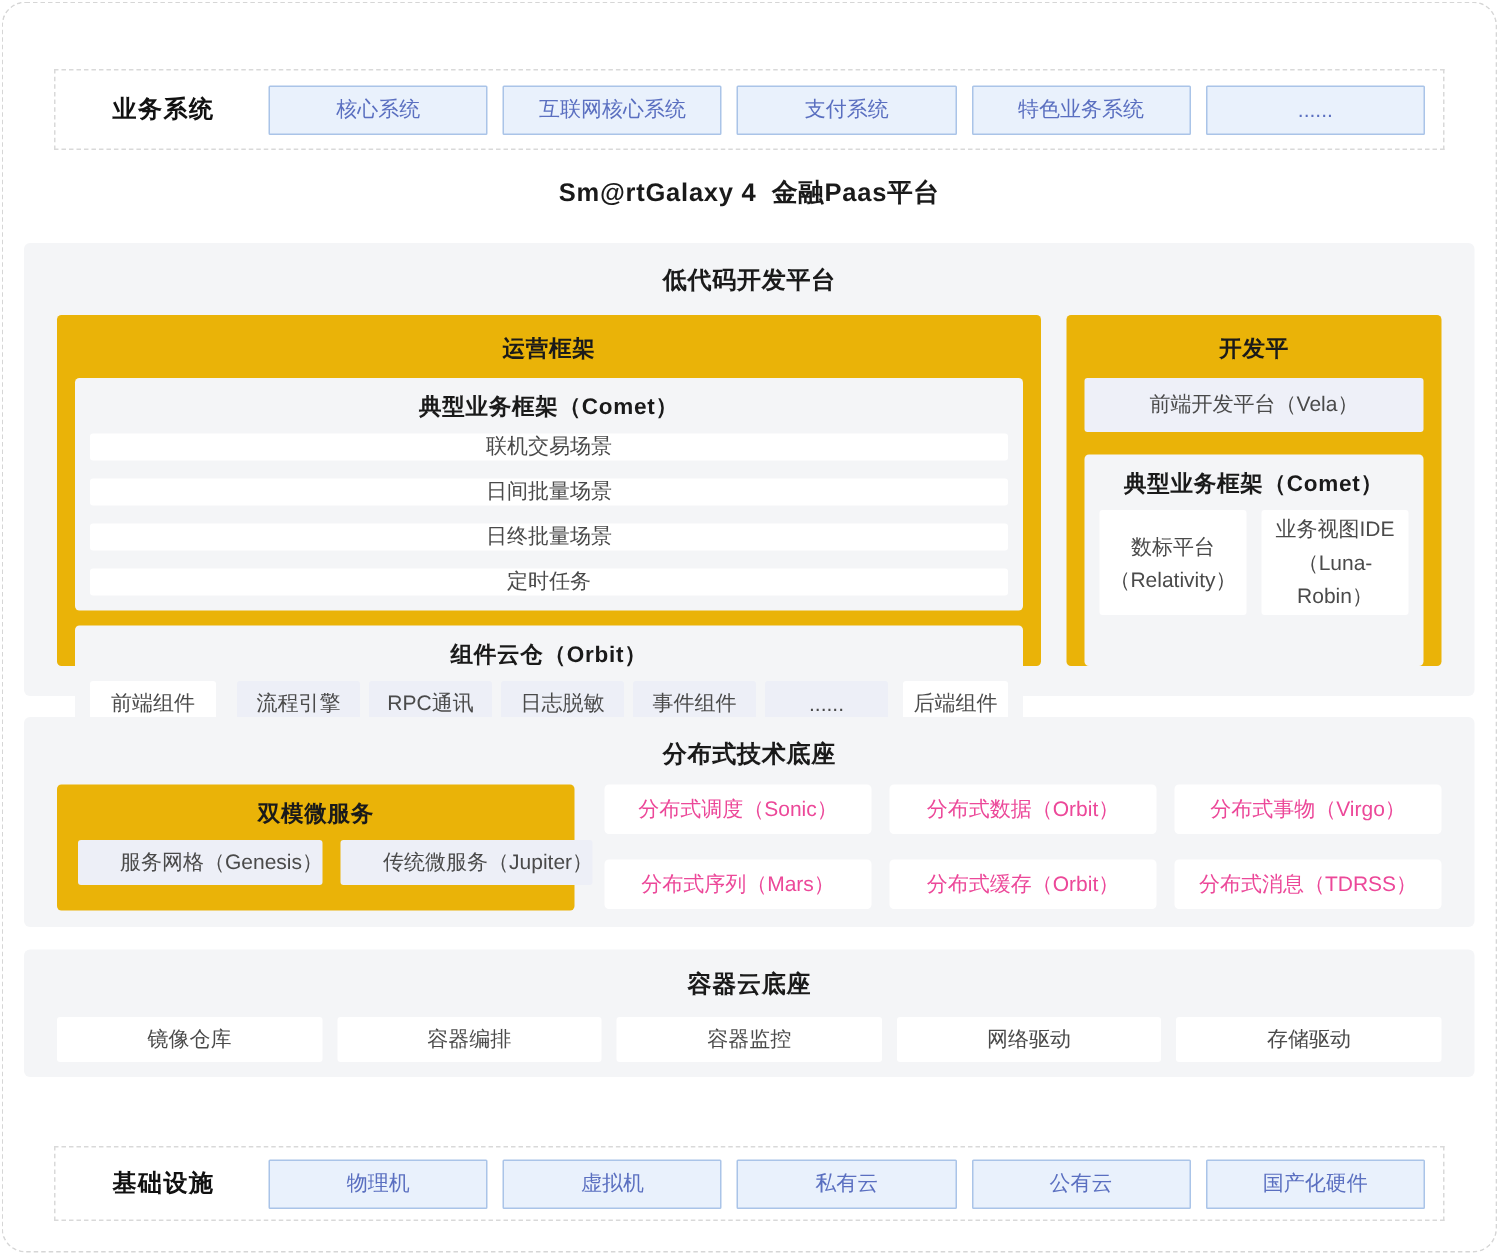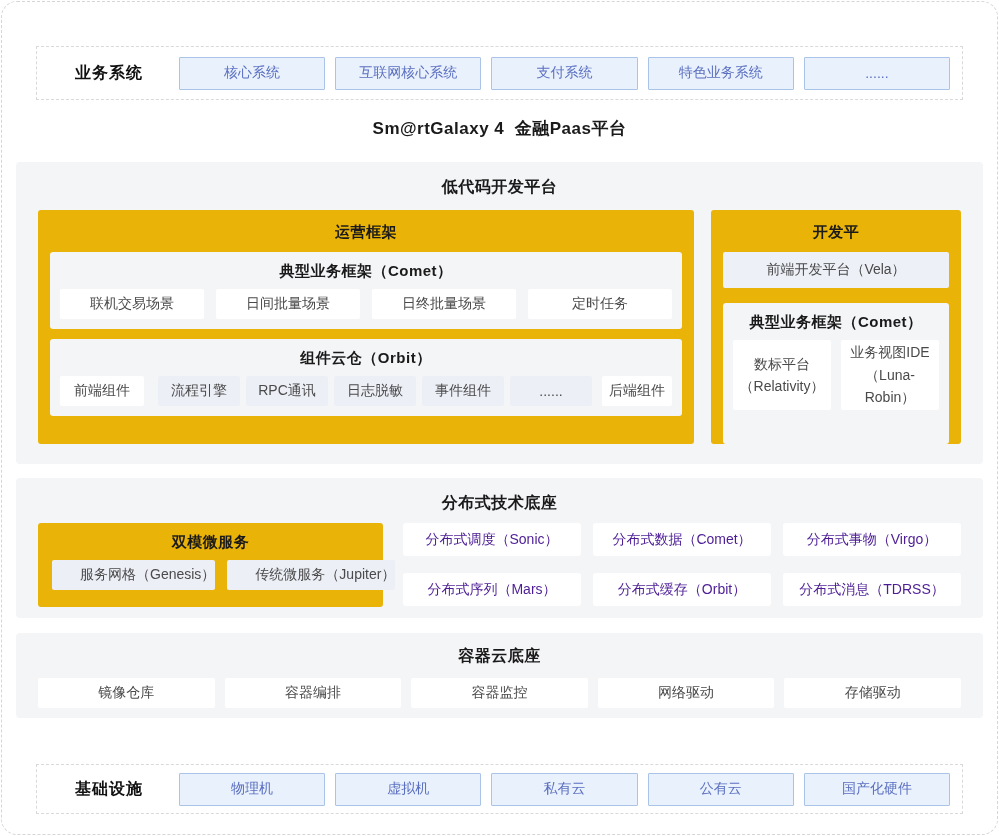--- a/index.html
+++ b/index.html
@@ -74,21 +74,21 @@
     height:30px; display:flex; align-items:center; justify-content:center;
     font-size:14px; color:#4a4a4a; border-radius:2px; white-space:nowrap;
   }
   .chip-white { background:#ffffff; }
   .chip-lav { background:#edeff7; }
 
   
   .lc-row { position:absolute; top:48px; left:22px; right:22px; bottom:20px; display:flex; gap:17px; }
   .op-box { flex:1; }
   .dev-box { width:250px; flex:none; display:flex; flex-direction:column; }
-  .comet-row { display:flex; gap:12px; padding:8px 10px 0; }
+  .comet-row { display:flex; gap:12px; padding:8px 10px 0;flex-direction:column; }
   .comet-row .chip { flex:1; }
   .solar-row { display:flex; gap:6px; padding:8px 10px 0; }
   .solar-row .chip { flex:1; }
   .solar-row .chip-front { flex:none; width:84px; margin-right:8px; }
   .solar-row .chip-back { flex:none; width:70px; margin-left:4px; background:#fff; }
 
   .vela-btn {
     margin:10px 12px 0; height:36px;
     background:#eef0f8; border-radius:2px;
     display:flex; align-items:center; justify-content:center;
@@ -108,21 +108,21 @@
   .dual-chips { display:flex; gap:12px; padding:8px 14px 0; }
   .dual-chips .chip { flex:1;padding-left:28px; }
   .dist-grid {
     flex:1; display:grid;
     grid-template-columns:repeat(3,1fr);
     column-gap:12px; row-gap:16px;
   }
   .dist-btn {
     height:33px; background:#fff; border-radius:3px;
     display:flex; align-items:center; justify-content:center;
-    font-size:14px; color:#4c1d95; white-space:nowrap;
+    font-size:14px; color:#ec4899; white-space:nowrap;
   }
 
   
   .cont-row { position:absolute; top:45px; left:22px; right:22px; display:flex; gap:10px; }
   .cont-btn {
     flex:1; height:30px; background:#fff; border-radius:2px;
     display:flex; align-items:center; justify-content:center;
     font-size:14px; color:#4a4a4a;
   }
 </style>
@@ -203,21 +203,21 @@
     <div class="box-white dual-box">
       <div class="sub-title">双模微服务</div>
       <div class="dual-chips">
         <div class="chip chip-lav">服务网格（Genesis）</div>
         <div class="chip chip-lav">传统微服务（Jupiter）</div>
       </div>
     </div>
 
     <div class="dist-grid">
       <div class="dist-btn">分布式调度（Sonic）</div>
-      <div class="dist-btn">分布式数据（Comet）</div>
+      <div class="dist-btn">分布式数据（Orbit）</div>
       <div class="dist-btn">分布式事物（Virgo）</div>
       <div class="dist-btn">分布式序列（Mars）</div>
       <div class="dist-btn">分布式缓存（Orbit）</div>
       <div class="dist-btn">分布式消息（TDRSS）</div>
     </div>
 
   </div>
 </div>
 
 <div class="section sec3">

